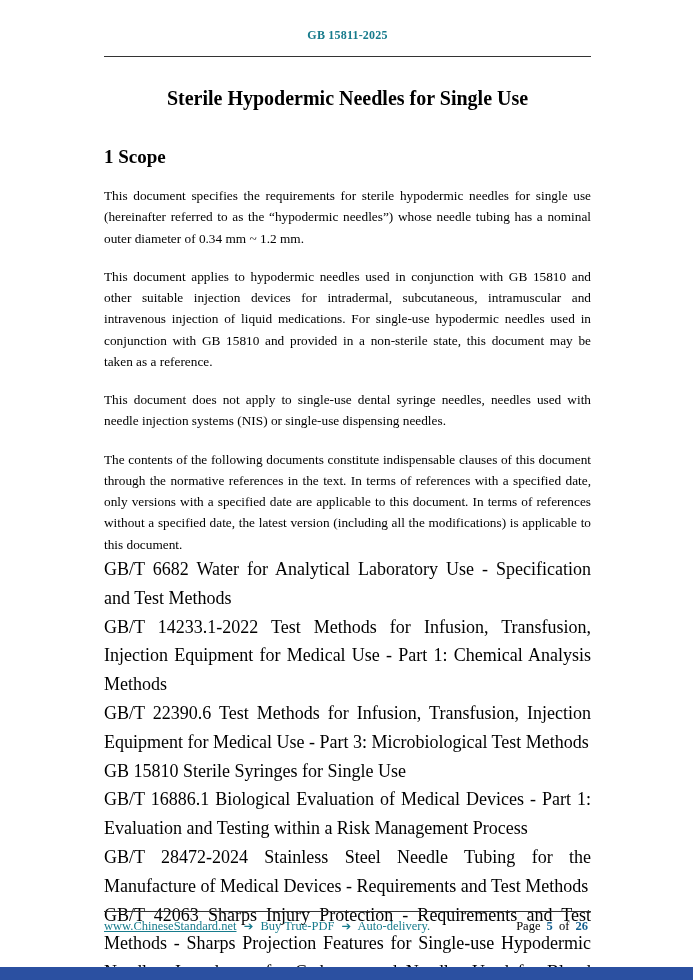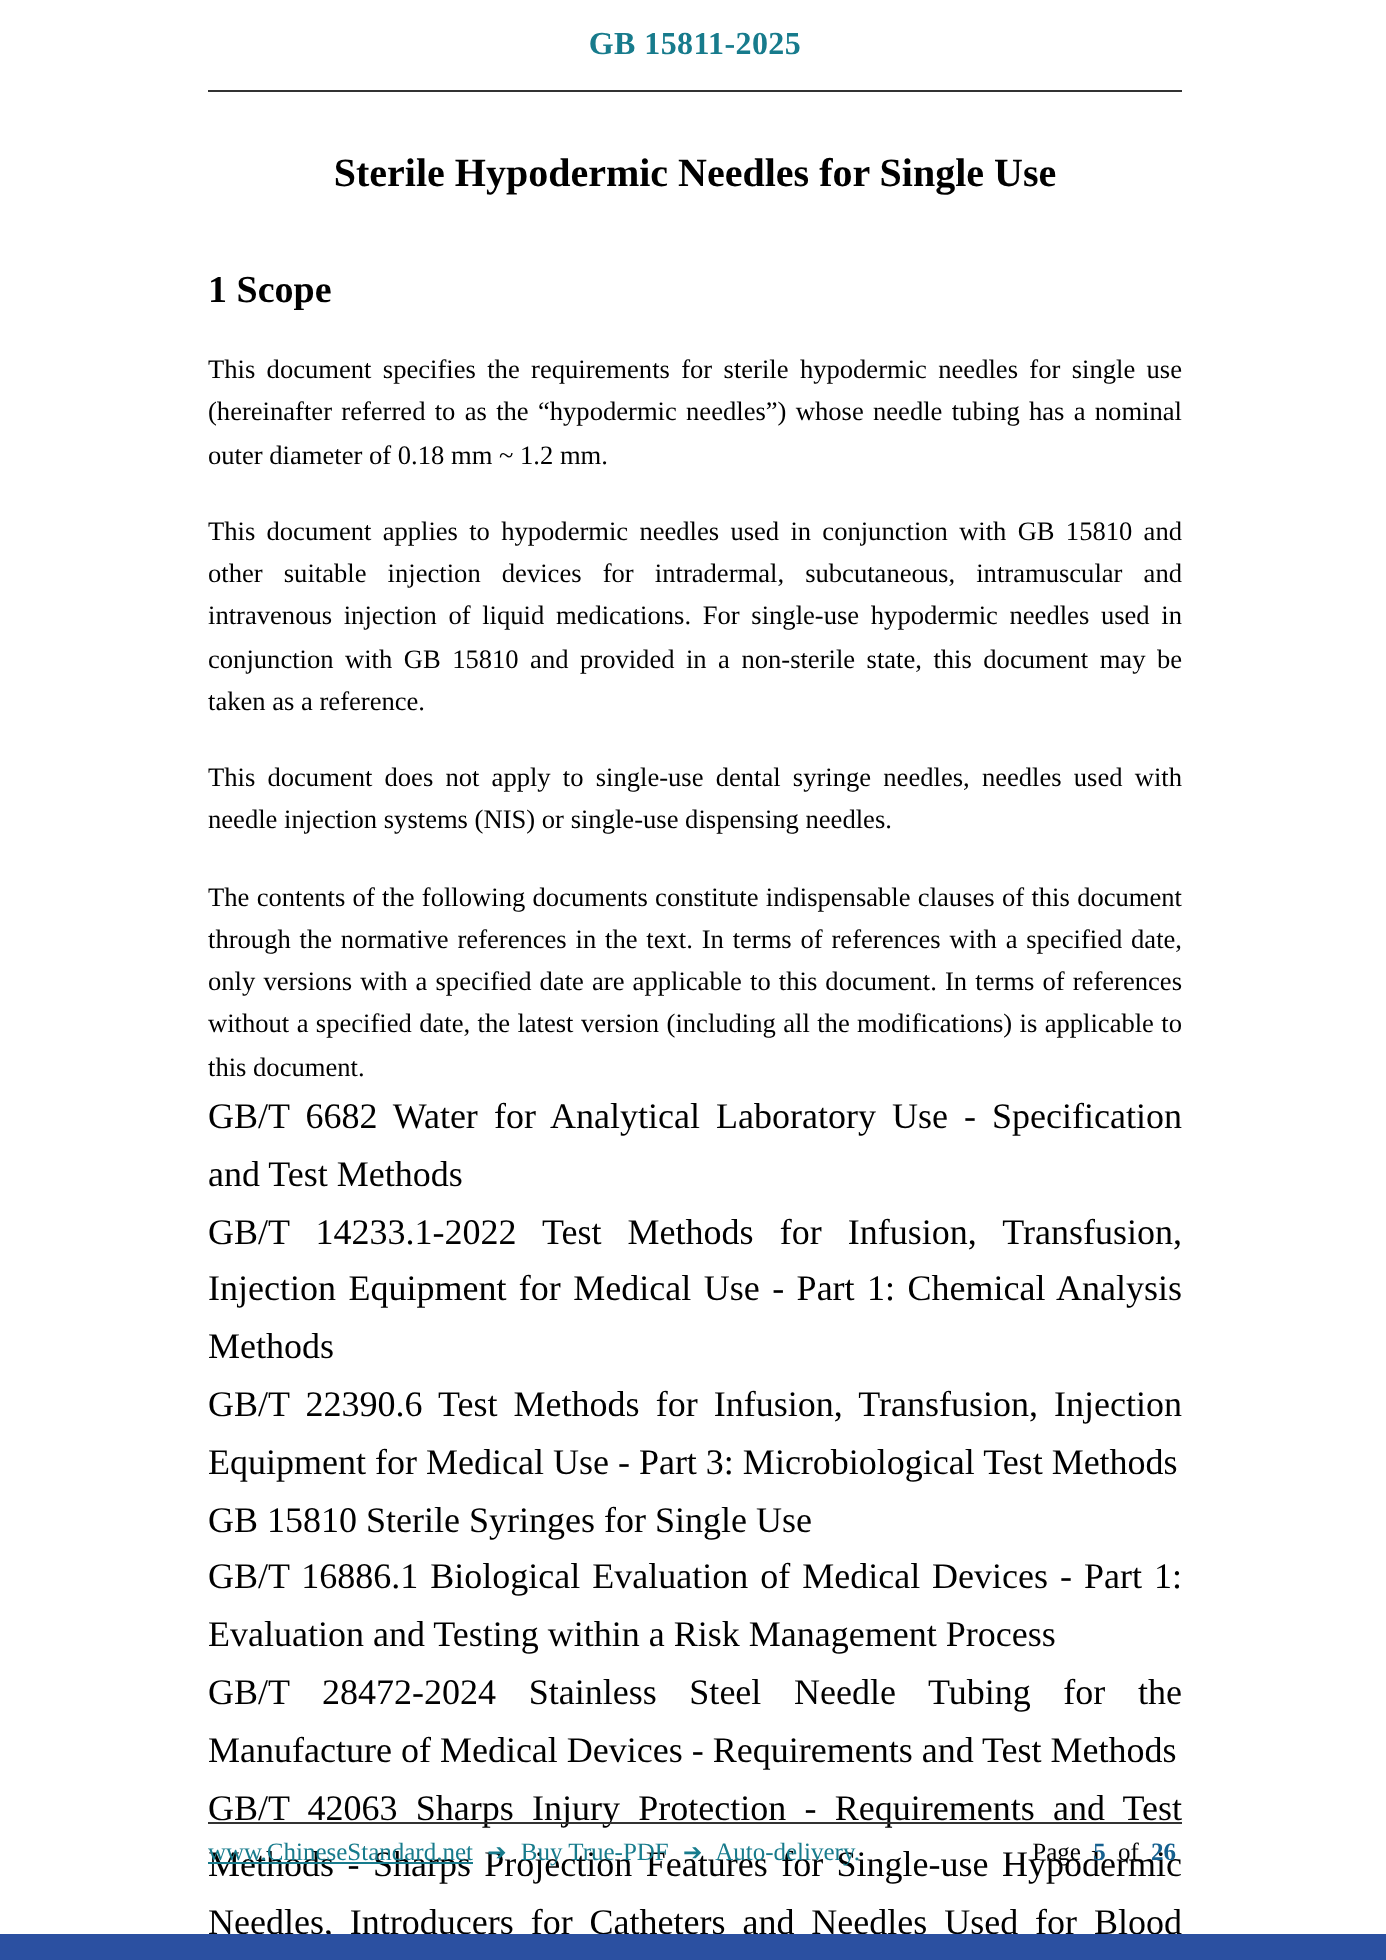--- a/index.html
+++ b/index.html
@@ -19,23 +19,23 @@
   }
   .content {
     position: absolute;
     left: 104px;
     width: 487px;
     top: 0;
   }
   .doc-number {
     text-align: center;
     color: #177b8c;
-    font-size: 16px;
+    font-size: 12px;
     font-weight: bold;
-    padding-top: 14px;
+    padding-top: 28px;
     letter-spacing: 0.2px;
   }
   .header-rule {
     border-bottom: 1px solid #333333;
     margin-top: 13px;
   }
   .doc-title {
     text-align: center;
     font-size: 20px;
     font-weight: bold;
@@ -117,21 +117,21 @@
   <div class="content">
 
     <div class="doc-number">GB 15811-2025</div>
 
     <div class="header-rule"></div>
 
     <h1 class="doc-title">Sterile Hypodermic Needles for Single Use</h1>
 
     <h2 class="section-heading">1 Scope</h2>
 
-    <p class="body-para">This document specifies the requirements for sterile hypodermic needles for single use (hereinafter referred to as the “hypodermic needles”) whose needle tubing has a nominal outer diameter of 0.18 mm ~ 1.2 mm.</p>
+    <p class="body-para">This document specifies the requirements for sterile hypodermic needles for single use (hereinafter referred to as the “hypodermic needles”) whose needle tubing has a nominal outer diameter of 0.34 mm ~ 1.2 mm.</p>
 
     <p class="body-para">This document applies to hypodermic needles used in conjunction with GB 15810 and other suitable injection devices for intradermal, subcutaneous, intramuscular and intravenous injection of liquid medications. For single-use hypodermic needles used in conjunction with GB 15810 and provided in a non-sterile state, this document may be taken as a reference.</p>
 
     <p class="body-para">This document does not apply to single-use dental syringe needles, needles used with needle injection systems (NIS) or single-use dispensing needles.</p>
 
 
     <p class="body-para">The contents of the following documents constitute indispensable clauses of this document through the normative references in the text. In terms of references with a specified date, only versions with a specified date are applicable to this document. In terms of references without a specified date, the latest version (including all the modifications) is applicable to this document.</p>
 
     <p class="ref-item">GB/T 6682 Water for Analytical Laboratory Use - Specification and Test Methods</p>
 

